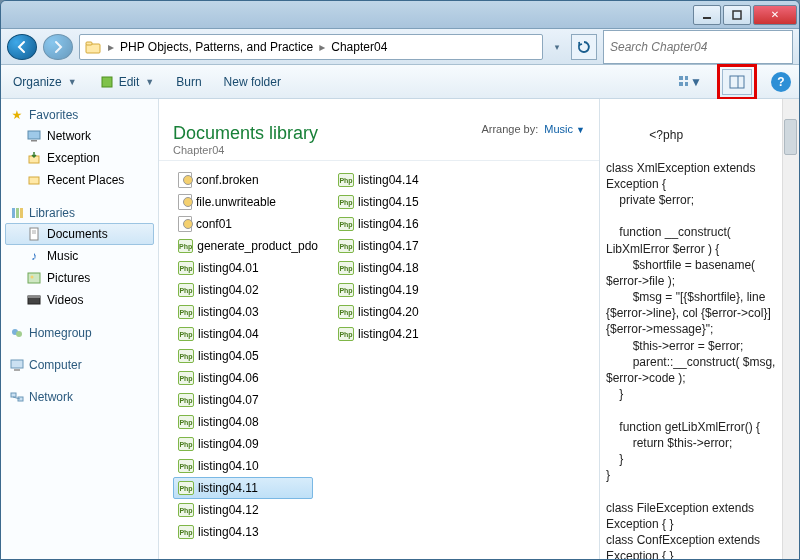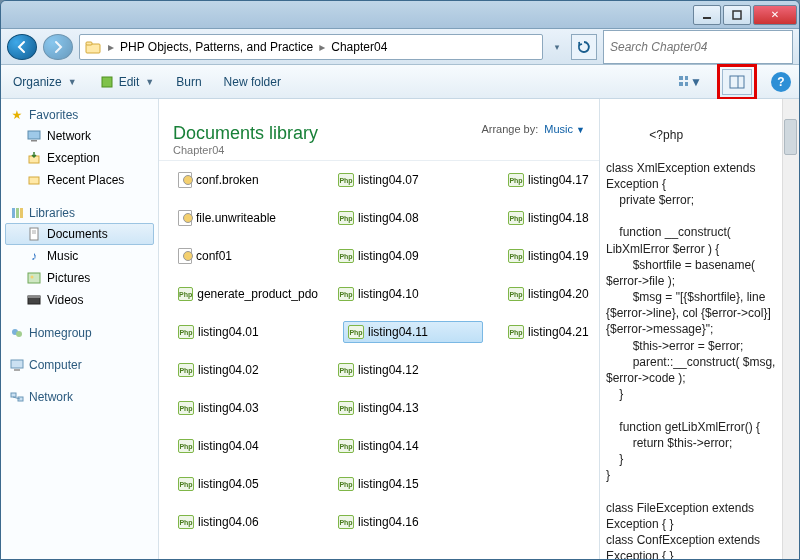--- a/index.html
+++ b/index.html
@@ -41,23 +41,23 @@
 .nav-item.sel { background: linear-gradient(#e6f2fb,#cfe6f7); border:1px solid #9bc4e2;}
 .icon { width:16px; height:16px; display:inline-flex; align-items:center; justify-content:center; font-size:12px;}
 
 .main { flex:1; display:flex; flex-direction:column; overflow:hidden;}
 .libhead { padding: 24px 14px 4px; display:flex; justify-content:space-between; align-items:flex-start; border-bottom:1px solid #e8eef3;}
 .libtitle { color:#188038; font-size:18px; font-weight:normal;}
 .libsub { color:#777; font-size:11px;}
 .arrange { font-size:11px; color:#555; display:flex; align-items:center; gap:6px;}
 .arrange .link { color:#0d5fa6; cursor:pointer;}
 
-.files { flex:1; padding: 8px 14px; display:flex; flex-direction:column; flex-wrap:wrap; align-content:flex-start; gap:16px 20px; overflow:hidden;}
+.files { flex:1; padding: 8px 14px; display:flex; flex-direction:column; flex-wrap:wrap; align-content:flex-start; gap:0 20px; overflow:hidden;}
 .file { display:flex; align-items:center; gap:4px; font-size:12px; padding:1px 4px; cursor:pointer; border:1px solid transparent; border-radius:2px; height:22px; width:140px;}
-.file.sel { background: linear-gradient(#d7ecfb,#bfe0f7); border:1px solid #7ab8e4;margin-left:10px;}
+.file.sel { background: linear-gradient(#d7ecfb,#bfe0f7); border:1px solid #7ab8e4;}
 .php-ic { width:16px; height:14px; background:#eef6e7; border:1px solid #7fb648; border-radius:2px; font-size:7px; color:#4a7d1f; font-weight:bold; display:flex; align-items:center; justify-content:center;}
 .ini-ic { width:14px; height:16px; background:#fff; border:1px solid #aaa; border-radius:1px; position:relative;}
 .ini-ic::after { content:""; position:absolute; top:2px; right:-2px; width:8px; height:8px; border:1px solid #999; border-radius:50%; background:#f4d06f;}
 
 .preview { width:200px; border-left:1px solid #d7e2ea; font-family: Consolas, monospace; font-size:12px; padding:12px 6px; white-space:pre-wrap; overflow:hidden; color:#222; line-height:1.35; position:relative;}
 .scrollbar { position:absolute; right:0; top:0; bottom:0; width:17px; background:#f0f0f0; border-left:1px solid #ddd;}
 .scrollthumb { position:absolute; right:2px; top:20px; width:13px; height:36px; background:#cfd8de; border:1px solid #aeb9c1; border-radius:2px;}
 </style>
 </head>
 <body>

